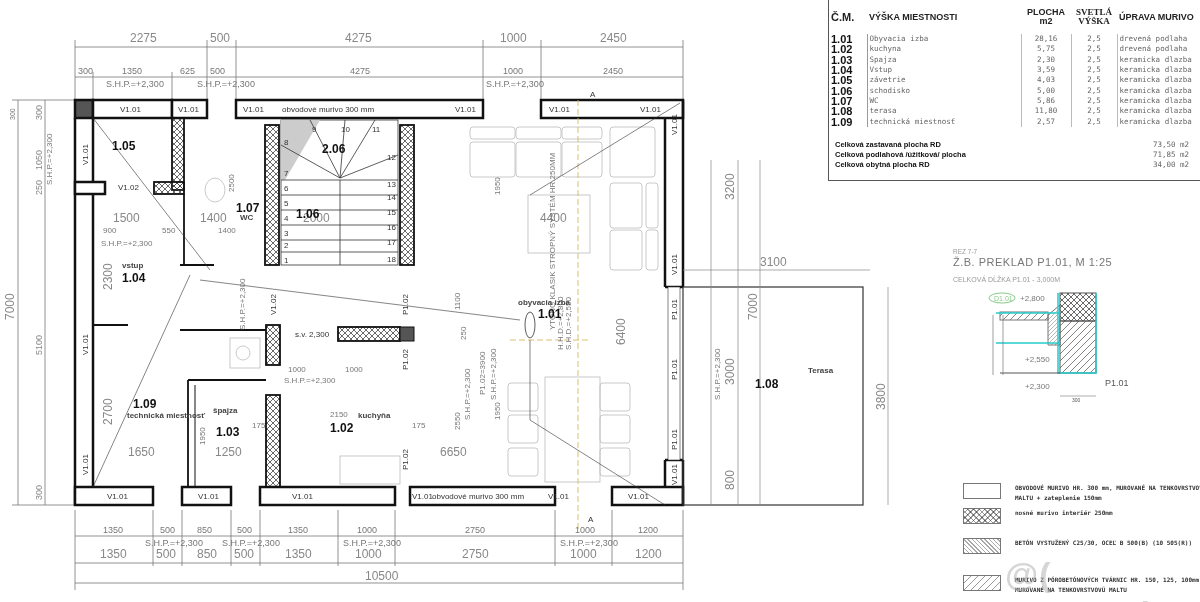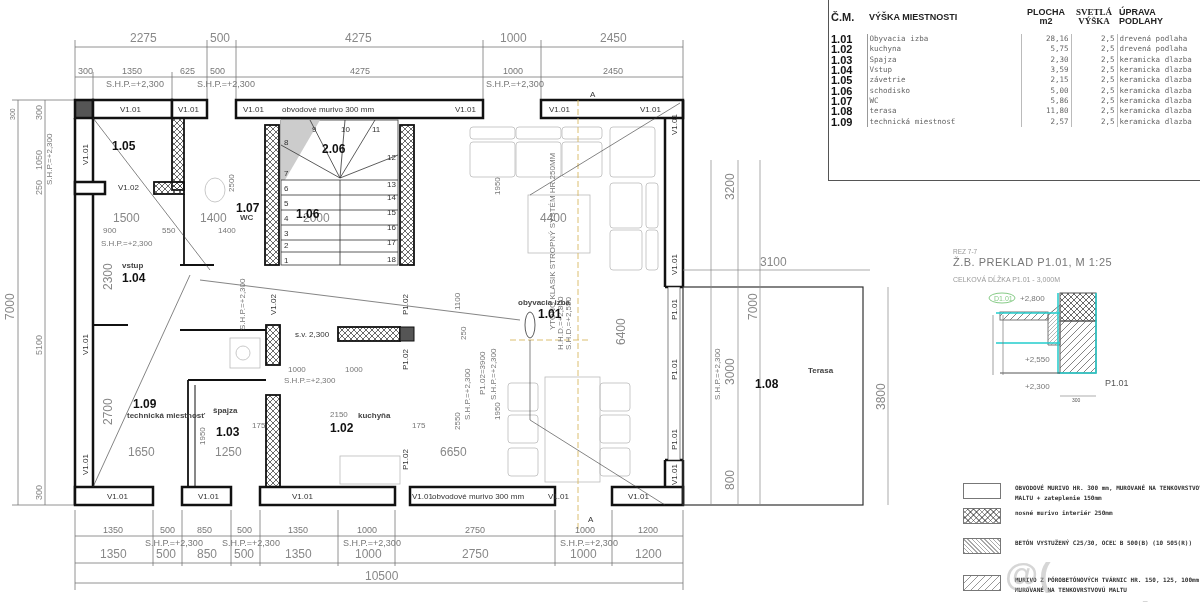--- a/index.html
+++ b/index.html
@@ -10,21 +10,21 @@
   .dimbig{font-size:12px;fill:#888;}
   .lbl{font-size:8px;fill:#333;}
   .room{font-size:12px;font-weight:bold;fill:#111;}
   .rname{font-size:8px;font-weight:bold;fill:#444;}
   
   .rtable{position:absolute;left:828px;top:0;width:372px;height:180px;border:1px solid #555;border-top:none;background:#fff;}
   .rtable table{border-collapse:collapse;width:100%;font-size:8.5px;}
   .rtable th{font-size:9px;font-weight:bold;text-align:left;padding:4px 2px;height:26px;line-height:9px;}
   .rtable td{padding:0 2px;height:10.3px;line-height:10px;color:#666;font-family:"DejaVu Sans Mono",monospace;font-size:7.5px;}
   .rtable td.num{font-family:"Liberation Sans",sans-serif;font-weight:bold;color:#111;font-size:11px;border-right:1px solid #999;}
-  .rtable td.c{text-align:right;border-left:1px solid #bbb;}
+  .rtable td.c{text-align:center;border-left:1px solid #bbb;}
   .rtable td.f{border-left:1px solid #bbb;}
   .totals{position:absolute;left:6px;top:140px;width:360px;font-size:7.5px;}
   .totals .row{display:flex;justify-content:space-between;height:10px;line-height:10px;}
   .totals .k{font-weight:bold;color:#111;}
   .totals .v{font-family:"DejaVu Sans Mono",monospace;color:#666;margin-right:6px;}
   .detail-title{position:absolute;left:953px;top:256px;font-size:11px;font-weight:normal;color:#777;letter-spacing:0.5px;}
   .detail-sub{position:absolute;left:953px;top:276px;font-size:7px;color:#999;}
   .detail-rez{position:absolute;left:953px;top:248px;font-size:6.5px;color:#999;}
   .legend-item{position:absolute;left:963px;display:flex;align-items:flex-start;}
   .legend-swatch{width:36px;height:14px;border:1px solid #777;margin-right:14px;flex-shrink:0;}
@@ -400,21 +400,21 @@
 </svg>
 
 <div class="rtable">
   <table>
     <thead>
       <tr>
         <th style="font-size:11px;width:34px;">Č.M.</th>
         <th style="width:150px;">VÝŠKA MIESTNOSTI</th>
         <th style="text-align:center;width:46px;">PLOCHA m2</th>
         <th style="text-align:center;width:42px;font-family:Liberation Serif, serif;">SVETLÁ VÝŠKA</th>
-        <th>ÚPRAVA PODLAHY</th>
+        <th>ÚPRAVA MURIVO</th>
       </tr>
     </thead>
     <tbody>
       <tr>
           <td class="num">1.01</td>
           <td>Obyvacia izba</td>
           <td class="c">28,16</td>
           <td class="c">2,5</td>
           <td class="f">drevená podlaha</td>
         </tr>
@@ -435,21 +435,21 @@
       <tr>
           <td class="num">1.04</td>
           <td>Vstup</td>
           <td class="c">3,59</td>
           <td class="c">2,5</td>
           <td class="f">keramicka dlazba</td>
         </tr>
       <tr>
           <td class="num">1.05</td>
           <td>závetrie</td>
-          <td class="c">2,15</td>
+          <td class="c">4,03</td>
           <td class="c">2,5</td>
           <td class="f">keramicka dlazba</td>
         </tr>
       <tr>
           <td class="num">1.06</td>
           <td>schodisko</td>
           <td class="c">5,00</td>
           <td class="c">2,5</td>
           <td class="f">keramicka dlazba</td>
         </tr>
@@ -469,20 +469,34 @@
         </tr>
       <tr>
           <td class="num">1.09</td>
           <td>technická miestnosť</td>
           <td class="c">2,57</td>
           <td class="c">2,5</td>
           <td class="f">keramicka dlazba</td>
         </tr>
     </tbody>
   </table>
+  <div class="totals">
+    <div class="row">
+        <span class="k">Celková zastavaná plocha RD</span>
+        <span class="v">73,50 m2</span>
+      </div>
+    <div class="row">
+        <span class="k">Celková podlahová /úžitková/ plocha</span>
+        <span class="v">71,85 m2</span>
+      </div>
+    <div class="row">
+        <span class="k">Celková obytná plocha RD</span>
+        <span class="v">34,00 m2</span>
+      </div>
+  </div>
 </div>
 
 <div class="detail-rez">REZ 7-7</div>
 <div class="detail-title">Ž.B. PREKLAD P1.01, M 1:25</div>
 <div class="detail-sub">CELKOVÁ DĹŽKA P1.01 - 3,000M</div>
 
 <div class="legend-item" style="top:483px">
   <div class="legend-swatch" style="background:#fff;"></div>
   <div class="legend-text" style="width:200px;">OBVODOVÉ MURIVO HR. 300 mm, MUROVANÉ NA TENKOVRSTVOVÚ MALTU + zateplenie 150mm</div>
 </div>

